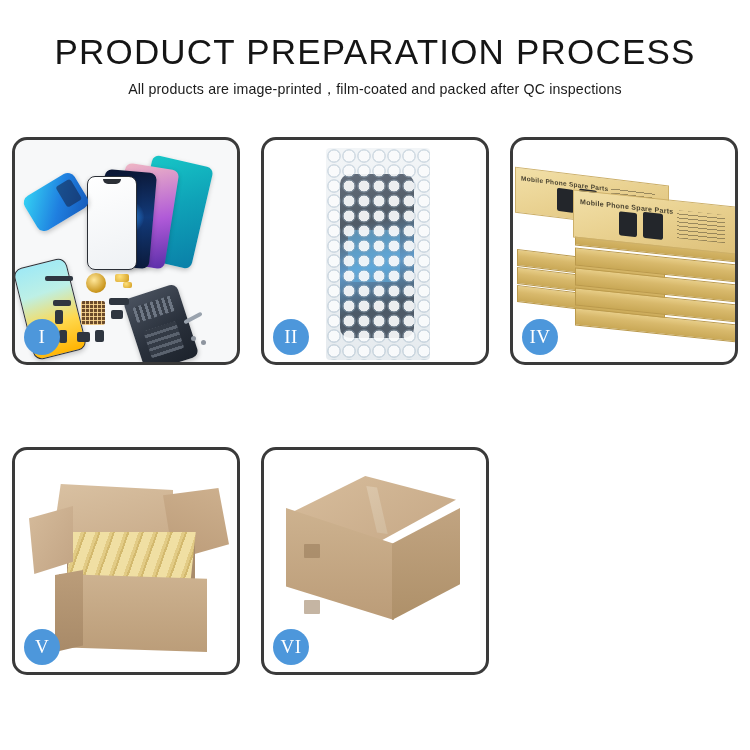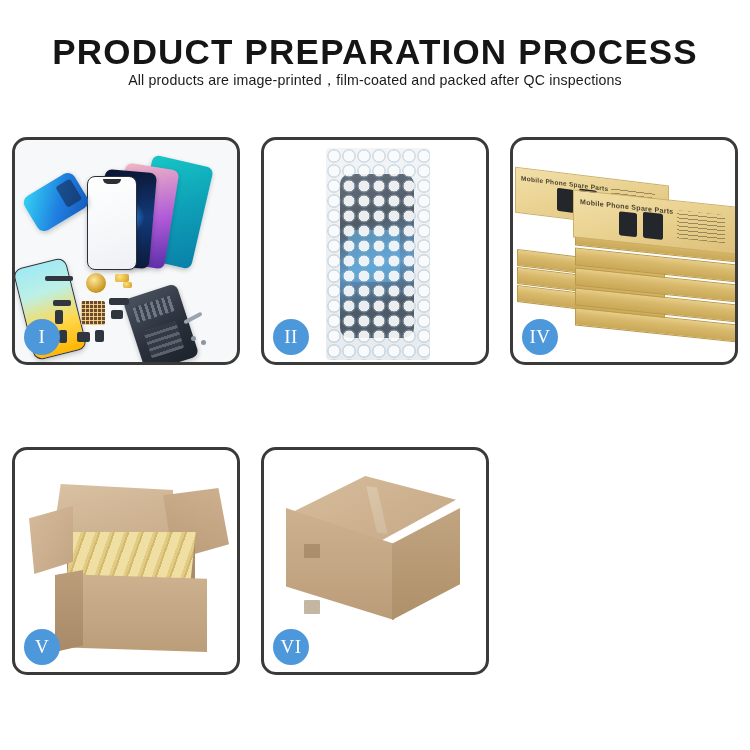--- a/index.html
+++ b/index.html
@@ -11,25 +11,25 @@
   }
   #page {
     position: relative;
     width: 750px; height: 750px;
     background: #ffffff;
   }
 
   
   .header { position: absolute; top: 34px; left: 0; width: 750px; text-align: center; }
   .title {
-    font-size: 35px; font-weight: bold; letter-spacing: 1.2px;
+    font-size: 35px; font-weight: normal; letter-spacing: 1.2px;
     color: #151515; line-height: 1.05; white-space: nowrap;
   }
   .subtitle {
-    font-size: 14.2px; color: #1b1b1b;
+    margin-top: 9px; font-size: 14.2px; color: #1b1b1b;
     letter-spacing: .15px; white-space: nowrap;
   }
 
   
   .grid {
     position: absolute; top: 137px; left: 12px;
     width: 726px;
     display: grid;
     grid-template-columns: repeat(3, 228px);
     grid-template-rows: 228px 228px;

